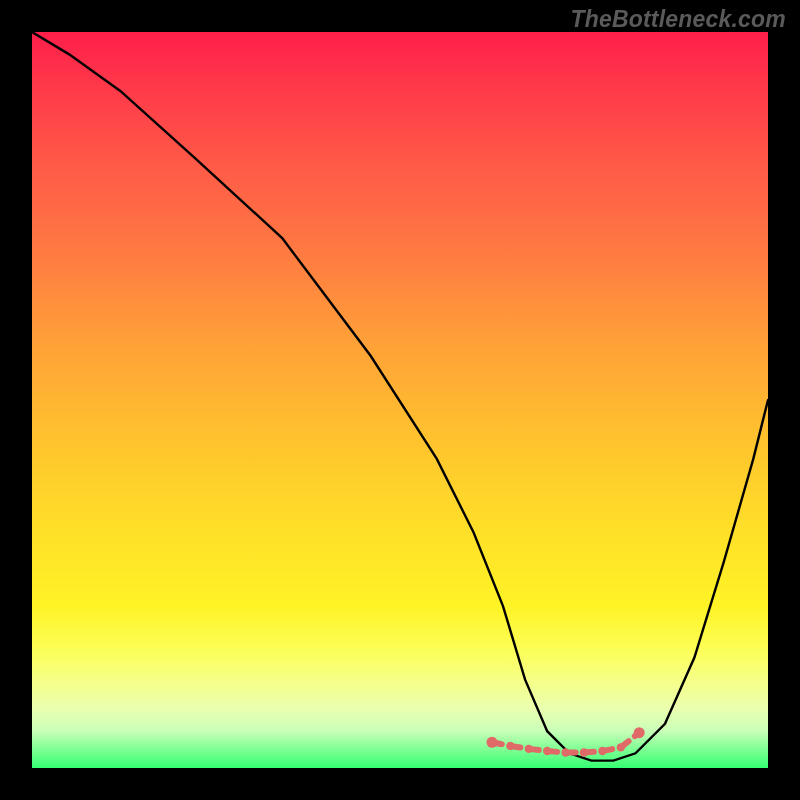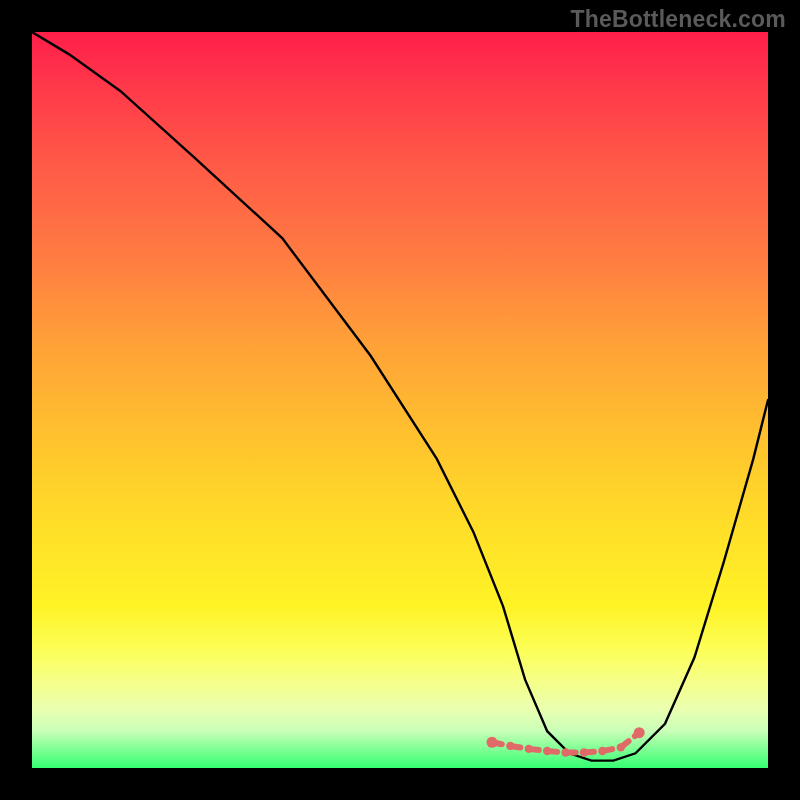--- a/index.html
+++ b/index.html
@@ -13,20 +13,21 @@
   }
   .watermark {
     position: absolute;
     top: 6px;
     right: 14px;
     color: #5a5a5a;
     font-size: 23px;
     font-weight: 600;
     letter-spacing: 0.2px;
     z-index: 10;
+    font-style: italic;
   }
   .plot-area {
     position: absolute;
     left: 32px;
     top: 32px;
     width: 736px;
     height: 736px;
     overflow: hidden;
   }
   .gradient {

